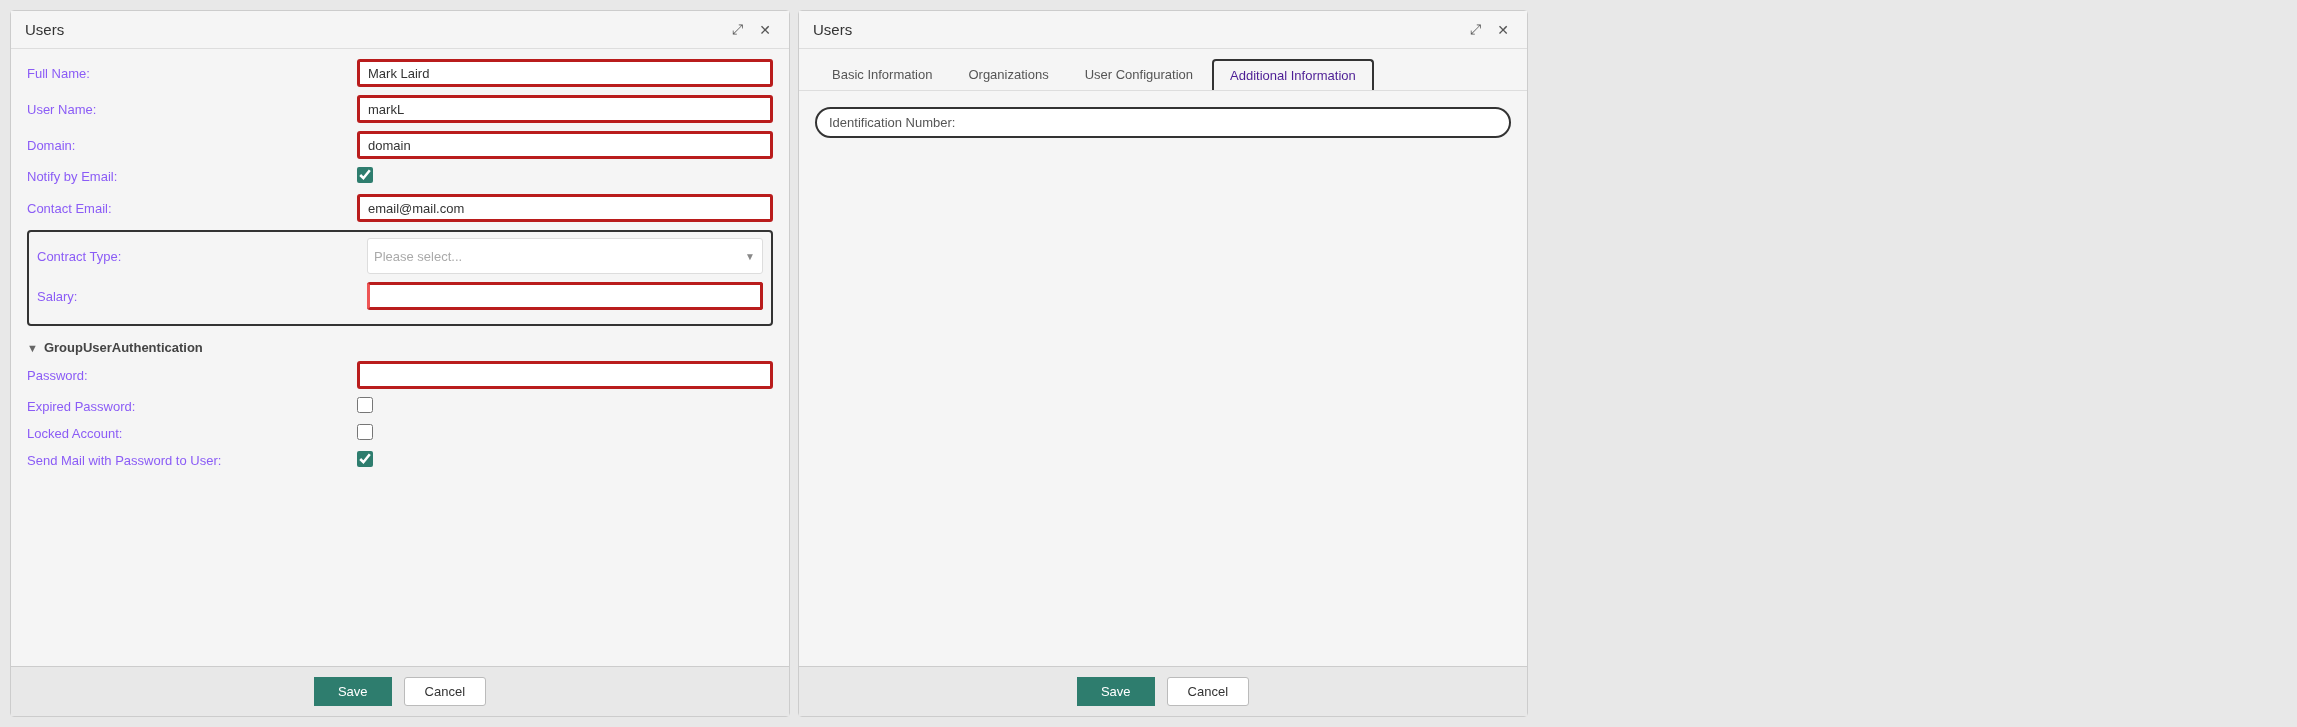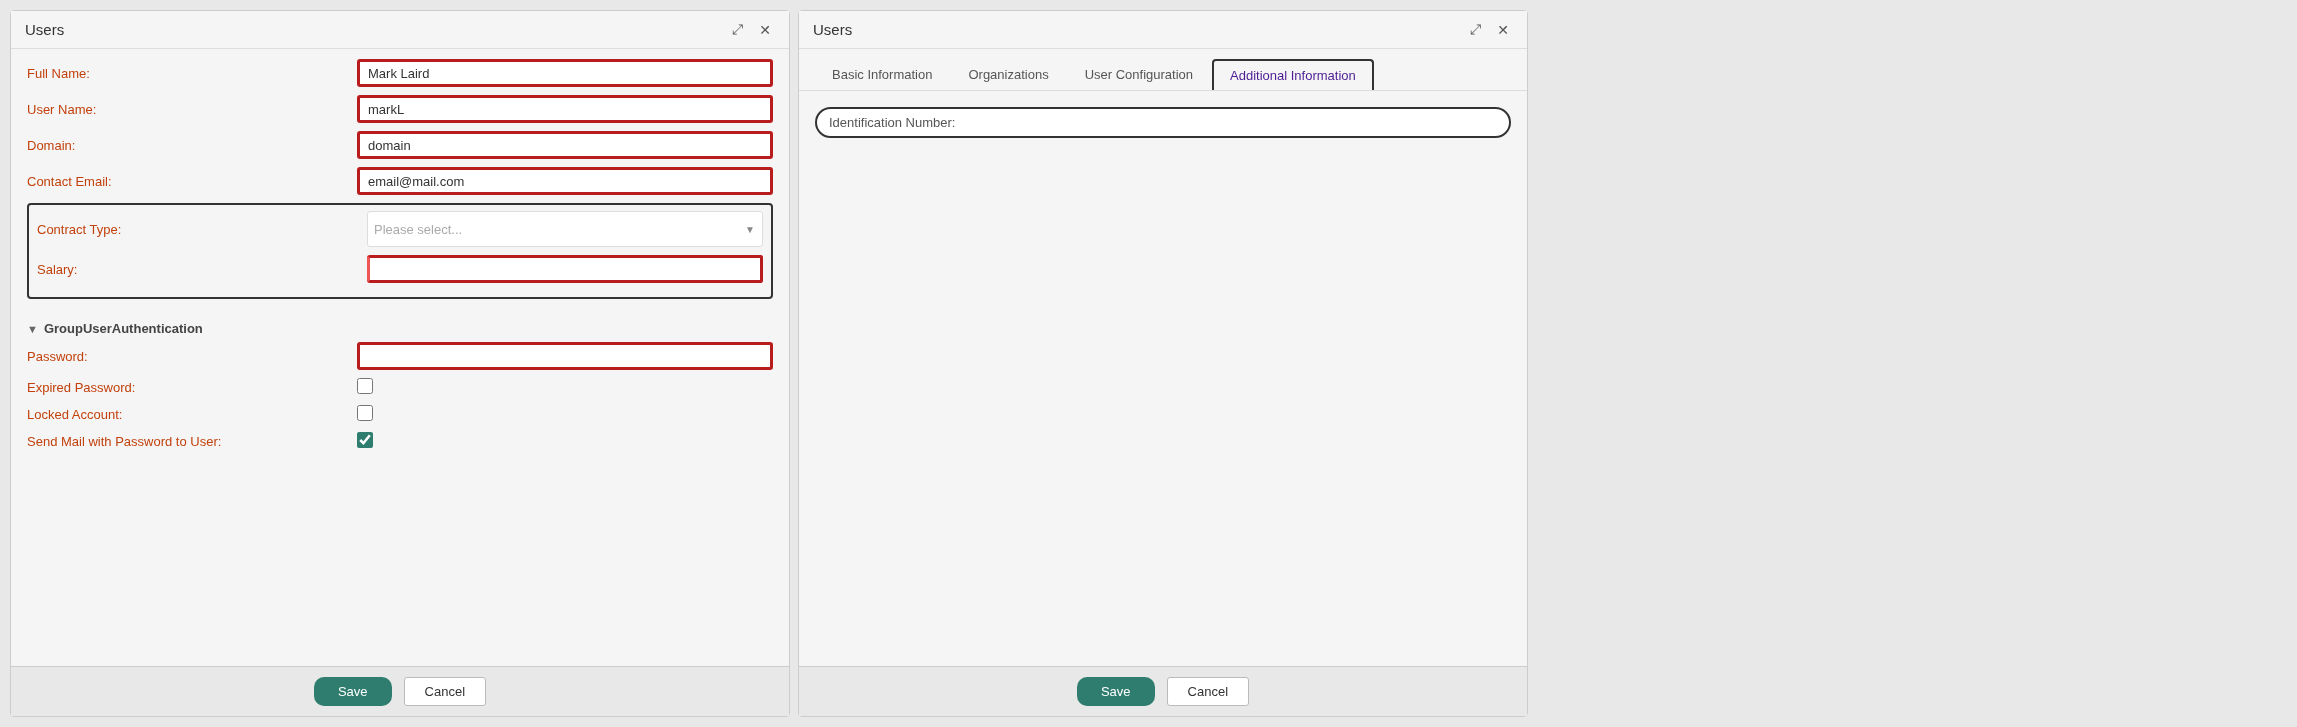--- a/index.html
+++ b/index.html
@@ -73,21 +73,21 @@
     
     .form-row {
       display: flex;
       align-items: center;
       margin-bottom: 8px;
     }
 
     .form-label {
       width: 330px;
       min-width: 330px;
-      color: #c2410c;
+      color: #8b5cf6;
       font-size: 13px;
       text-align: left;
     }
 
     .form-value {
       flex: 1;
     }
 
     .form-input {
       width: 100%;
@@ -139,21 +139,21 @@
       width: 16px;
       height: 16px;
       accent-color: #2e7d6e;
     }
 
     
     .highlighted-section {
       border: 2px solid #333;
       border-radius: 4px;
       padding: 6px 8px;
-      margin-bottom: 16px;
+      margin-bottom: 8px;
     }
 
     
     .group-header {
       display: flex;
       align-items: center;
       gap: 6px;
       padding: 6px 0;
       color: #444;
       font-size: 13px;
@@ -173,21 +173,21 @@
       border-top: 1px solid #ccc;
       display: flex;
       justify-content: center;
       gap: 12px;
     }
 
     .btn-save {
       background: #2e7d6e;
       color: #fff;
       border: none;
-      border-radius: 10px;
+      border-radius: 0;
       padding: 6px 24px;
       font-size: 13px;
       cursor: pointer;
       font-weight: 500;
     }
 
     .btn-cancel {
       background: #fff;
       color: #333;
       border: 1px solid #bbb;
@@ -287,20 +287,26 @@
       </div>
     </div>
 
     <div class="form-row">
       <div class="form-label">Domain:</div>
       <div class="form-value">
         <input type="text" class="form-input" value="domain" style="">
       </div>
     </div>
 
+    <div class="form-row">
+      <div class="form-label">Notify by Email:</div>
+      <div class="form-value">
+        <input type="checkbox" class="checkbox-input" checked="" style="">
+      </div>
+    </div>
 
     <div class="form-row">
       <div class="form-label">Contact Email:</div>
       <div class="form-value">
         <input type="text" class="form-input" value="email@mail.com" style="">
       </div>
     </div>
 
     <div class="highlighted-section">
 

